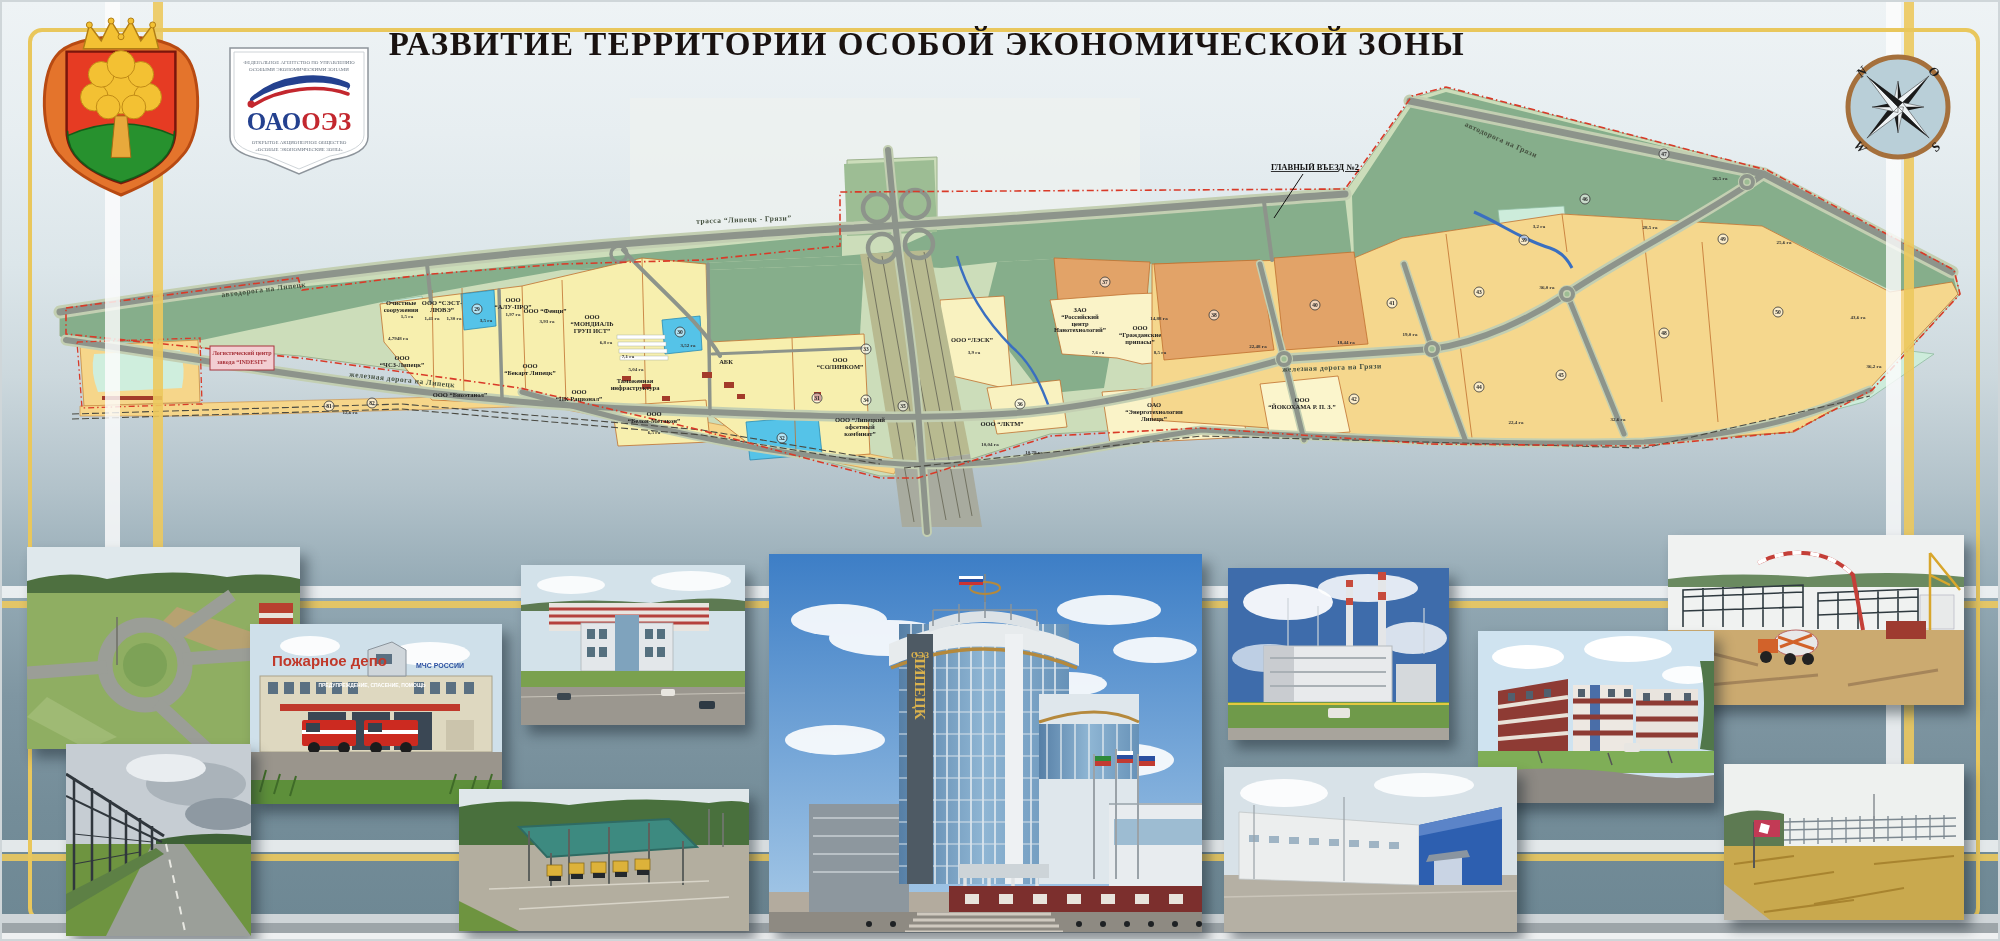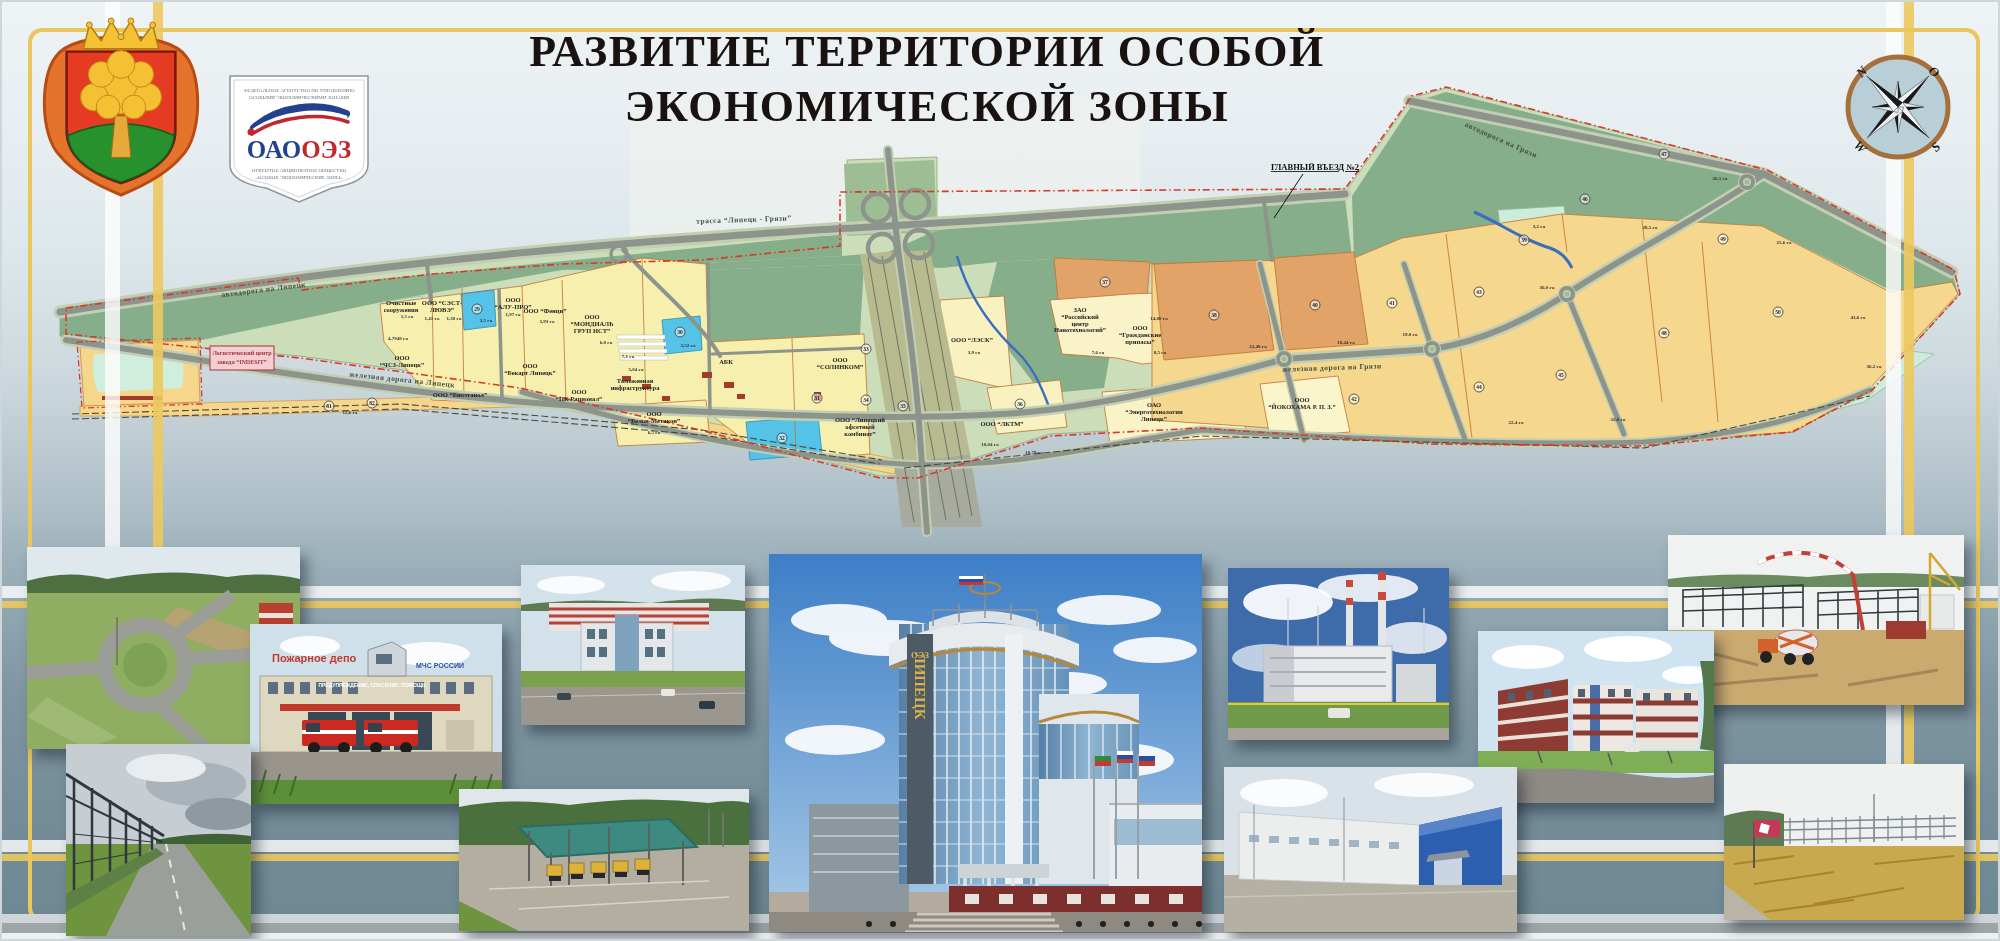--- a/index.html
+++ b/index.html
@@ -10,21 +10,21 @@
   .stripe{position:absolute;z-index:3;}
   .v-white{top:0;height:941px;width:15px;background:rgba(252,253,252,.82);}
   .v-yellow{top:0;height:941px;width:10px;background:rgba(236,201,94,.9);}
   .h-white{left:0;width:2000px;height:12px;background:rgba(252,253,252,.82);}
   .h-yellow{left:0;width:2000px;height:7px;background:rgba(236,201,94,.9);}
   .frame{position:absolute;left:26px;top:26px;width:1944px;height:886px;border:4px solid #e9c75c;border-radius:14px;z-index:3;pointer-events:none;}
   .footer-a{position:absolute;left:0;bottom:16px;width:2000px;height:9px;background:#cfd5d8;z-index:4;}
   .footer-b{position:absolute;left:0;bottom:6px;width:2000px;height:10px;background:#9da5a9;z-index:4;}
   .footer-c{position:absolute;left:0;bottom:0;width:2000px;height:6px;background:#eef0f1;z-index:4;}
   .title{position:absolute;left:360px;top:22px;width:1130px;text-align:center;z-index:5;
-    color:#191210;font-weight:bold;font-size:44px;letter-spacing:1.5px;line-height:1.26;}
+    color:#191210;font-weight:bold;font-size:33px;letter-spacing:1.5px;line-height:1.26;}
   .map-svg{position:absolute;left:0;top:0;z-index:2;}
   .hdr{position:absolute;z-index:5;}
   .photo{position:absolute;z-index:6;box-shadow:7px 9px 12px rgba(20,30,40,.45);background:#ccc;}
   .photo svg{display:block;}
   .ph-label{position:absolute;font-family:"Liberation Sans",sans-serif;font-weight:bold;}
   text{font-family:"Liberation Serif","DejaVu Serif",serif;}
   .lbl-co{font-size:6.5px;font-weight:bold;fill:#1d1d1d;text-anchor:middle;}
   .lbl-area{font-size:5px;font-weight:bold;fill:#333;text-anchor:middle;}
   .lbl-road{font-size:7.5px;font-weight:bold;fill:#44503f;text-anchor:middle;letter-spacing:.5px;}
   .lbl-num{font-size:5.5px;font-weight:bold;fill:#222;text-anchor:middle;}
@@ -347,21 +347,21 @@
           <circle cx="117" cy="85" r="14"></circle>
         <circle cx="70" cy="62" r="13"></circle>
           <circle cx="110" cy="62" r="13"></circle>
           <circle cx="90" cy="52" r="14"></circle>
         <circle cx="77" cy="95" r="12"></circle>
           <circle cx="103" cy="95" r="12"></circle>
       </g>
     </svg>
   </div>
 
-  <div class="hdr" style="left:222px;top:68px">
+  <div class="hdr" style="left:222px;top:40px">
     <svg width="150" height="136" viewBox="0 0 150 136">
       <path d="M6,6 H144 V95 Q144,112 108,118 L75,132 L42,118 Q6,112 6,95 Z" fill="#ffffff" stroke="#8d949b" stroke-width="1.5"></path>
       <path d="M10,10 H140 V93 Q140,108 106,114 L75,127 L44,114 Q10,108 10,93 Z" fill="none" stroke="#c3c9ce" stroke-width="0.8"></path>
       <text x="75" y="22" font-size="5" fill="#6a7480" text-anchor="middle" font-family="Liberation Sans,sans-serif">ФЕДЕРАЛЬНОЕ АГЕНТСТВО ПО УПРАВЛЕНИЮ</text>
       <text x="75" y="29" font-size="5" fill="#6a7480" text-anchor="middle" font-family="Liberation Sans,sans-serif">ОСОБЫМИ ЭКОНОМИЧЕСКИМИ ЗОНАМИ</text>
       <g>
         <path d="M30,58 C55,36 95,32 122,44" stroke="#24418f" stroke-width="8" fill="none" stroke-linecap="round"></path>
         <path d="M29,61 C55,42 95,38 123,48" stroke="#ffffff" stroke-width="4" fill="none"></path>
         <path d="M28,64 C55,46 96,42 124,52" stroke="#c3272e" stroke-width="3.5" fill="none" stroke-linecap="round"></path>
         <circle cx="27" cy="62" r="3.5" fill="#c3272e"></circle>
@@ -500,21 +500,21 @@
         <rect x="114" y="96" width="54" height="26" rx="2" fill="#cc2a20"></rect>
           <rect x="114" y="106" width="54" height="4" fill="#fff"></rect>
         <rect x="118" y="99" width="14" height="9" fill="#35424e"></rect>
         <circle cx="126" cy="124" r="6" fill="#1c1c1c"></circle>
           <circle cx="156" cy="124" r="6" fill="#1c1c1c"></circle>
       </g>
       <rect y="128" width="252" height="30" fill="#9a958c"></rect>
       <rect y="156" width="252" height="24" fill="#5d8f3a"></rect>
       <path d="M10,168 L16,146 M24,170 L30,150 M40,172 L46,152 M200,170 L206,150 M220,172 L226,152 M236,170 L242,150" stroke="#3f6b28" stroke-width="2"></path>
     </svg>
-    <div class="ph-label" style="left:22px;top:28px;font-size:11px;color:#c0392b">Пожарное депо</div>
+    <div class="ph-label" style="left:22px;top:28px;font-size:15px;color:#c0392b">Пожарное депо</div>
     <div class="ph-label" style="left:166px;top:38px;font-size:7px;color:#2a4fa0">МЧС РОССИИ</div>
     <div class="ph-label" style="left:34px;top:58px;font-size:5px;color:#fff;width:176px;text-align:center">ПРЕДУПРЕЖДЕНИЕ, СПАСЕНИЕ, ПОМОЩЬ</div>
   </div>
 
   <div class="photo" style="left:519px;top:563px;width:224px;height:160px">
     <svg width="224" height="160" viewBox="0 0 224 160">
       <rect width="224" height="160" fill="#d3e2ea"></rect>
       <ellipse cx="50" cy="20" rx="34" ry="9" fill="#fff" opacity=".85"></ellipse>
         <ellipse cx="170" cy="16" rx="40" ry="10" fill="#fff" opacity=".85"></ellipse>
       <path d="M0,40 Q60,32 130,38 Q190,30 224,36 L224,46 L0,46 Z" fill="#5d7a52"></path>

